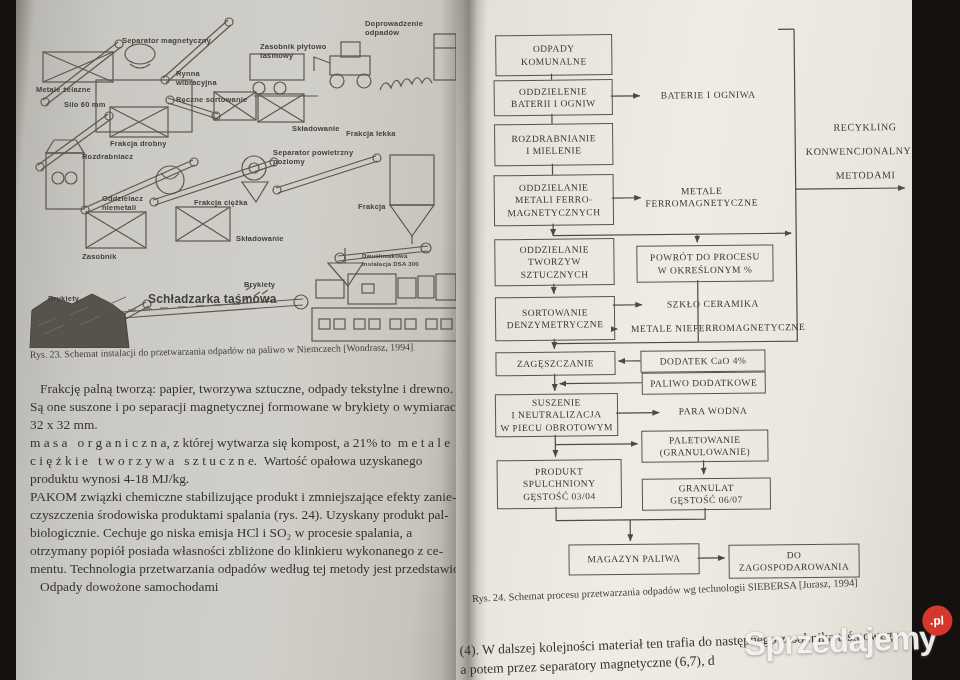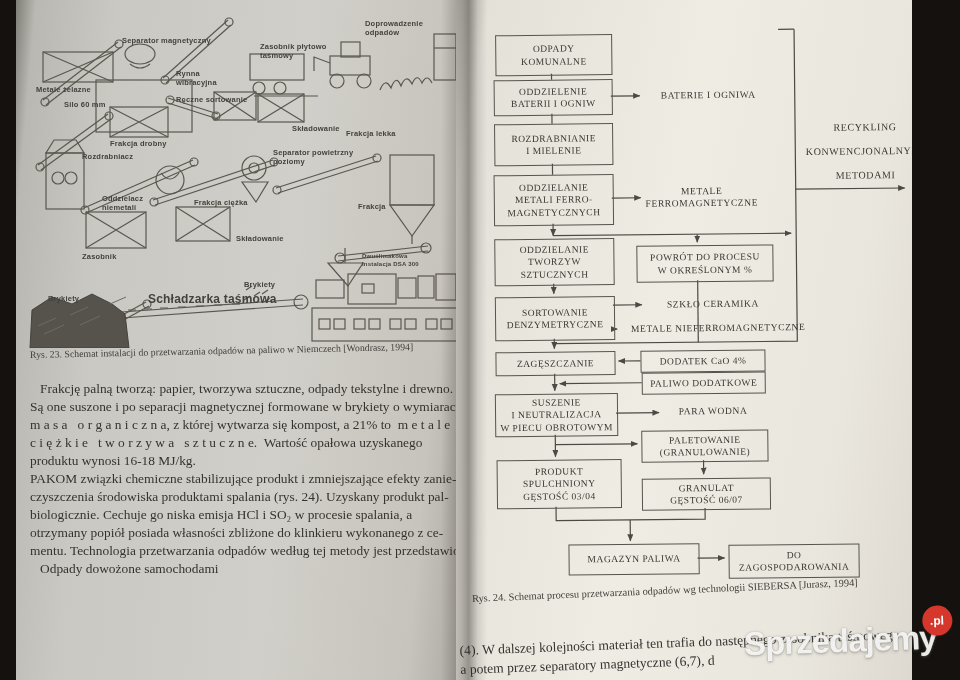--- a/index.html
+++ b/index.html
@@ -207,23 +207,24 @@
       <span class="dlabel" style="left:30px;top:286px">Brykiety</span>
       <span class="dlabel" style="left:130px;top:284px;font-size:12px">Schładzarka taśmowa</span>
       <span class="dlabel" style="left:226px;top:272px">Brykiety</span>
     </div>
 
     <div id="rys23-caption">Rys. 23. Schemat instalacji do przetwarzania odpadów na paliwo w Niemczech [Wondrasz, 1994]</div>
 
     <div id="left-body">
       <div class="bline">   Frakcję palną tworzą: papier, tworzywa sztuczne, odpady tekstylne i drewno.</div>
       <div class="bline">Są one suszone i po separacji magnetycznej formowane w brykiety o wymiarach</div>
+      <div class="bline">32 x 32 mm.</div>
       <div class="bline">m a s a   o r g a n i c z n a, z której wytwarza się kompost, a 21% to  m e t a l e  i</div>
       <div class="bline">c i ę ż k i e   t w o r z y w a   s z t u c z n e.  Wartość opałowa uzyskanego</div>
-      <div class="bline">produktu wynosi 16-18 MJ/kg.</div>
+      <div class="bline">produktu wynosi 4-18 MJ/kg.</div>
       <div class="bline">PAKOM związki chemiczne stabilizujące produkt i zmniejszające efekty zanie-</div>
       <div class="bline">czyszczenia środowiska produktami spalania (rys. 24). Uzyskany produkt pal-</div>
       <div class="bline">biologicznie. Cechuje go niska emisja HCl i SO₂ w procesie spalania, a</div>
       <div class="bline">otrzymany popiół posiada własności zbliżone do klinkieru wykonanego z ce-</div>
       <div class="bline">mentu. Technologia przetwarzania odpadów według tej metody jest przedstawio-</div>
       <div class="bline">   Odpady dowożone samochodami</div>
     </div>
   </div>
 
   <div class="page" id="right-page">

